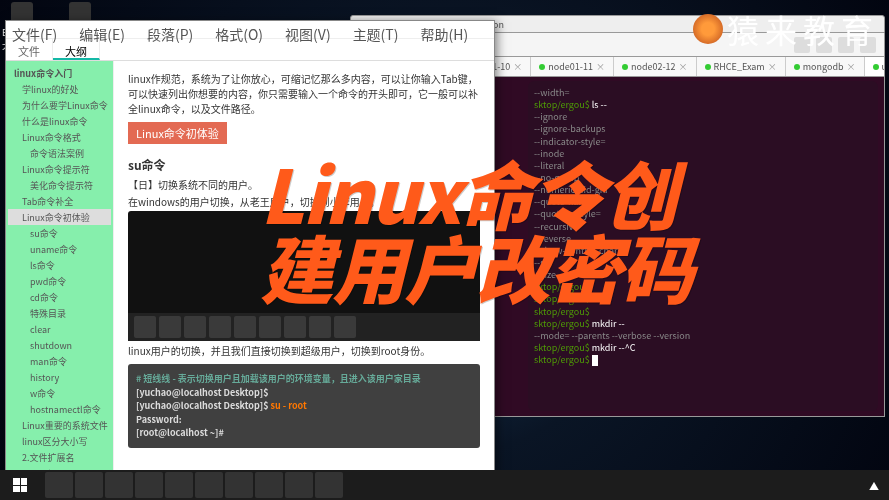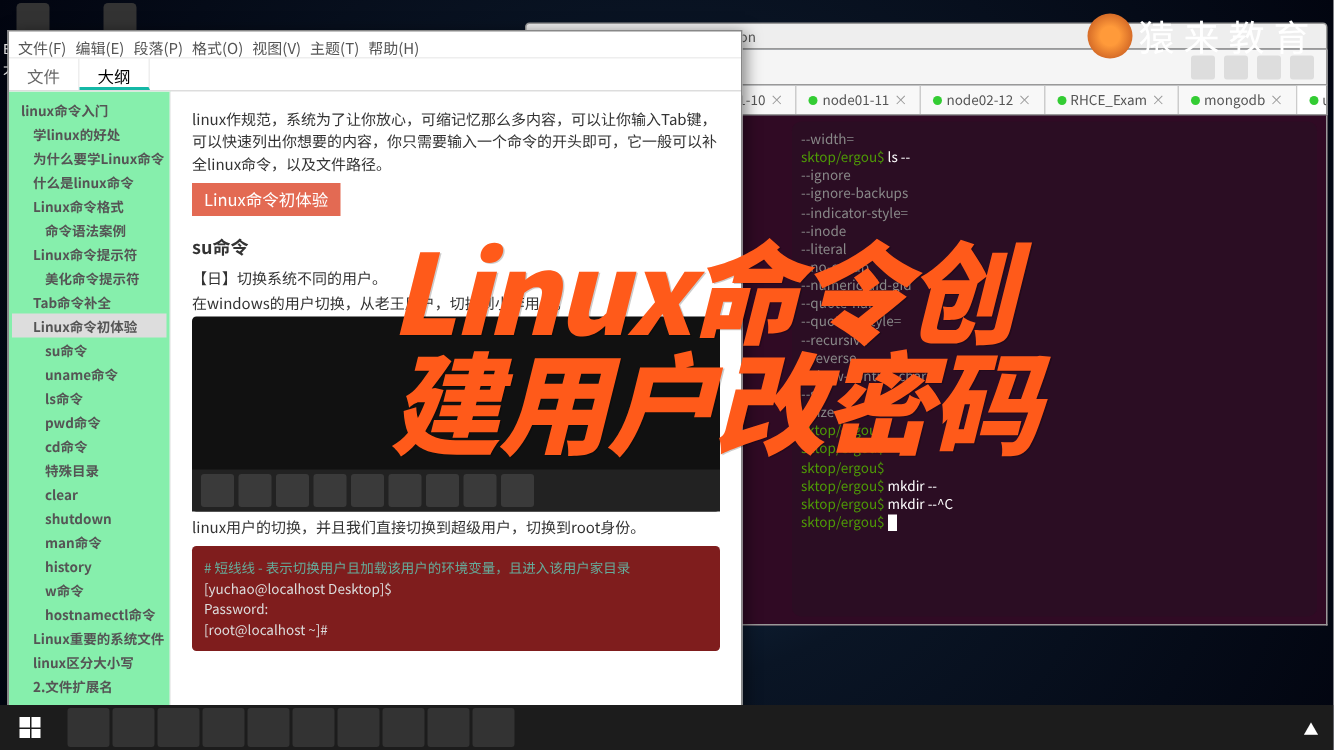--- a/index.html
+++ b/index.html
@@ -14,36 +14,36 @@
 
 
 .desktop-icons { position: absolute; top: 2px; left: 2px; display: flex; gap: 18px; color: #fff; font-size: 9px; z-index: 1; }
 .di { display: flex; flex-direction: column; align-items: center; width: 40px; gap: 2px;}
 .di .ic { width: 22px; height: 22px; background: #333; border-radius: 3px; }
 
 
 .typora { position: absolute; top: 20px; left: 5px; width: 490px; height: 470px; background: #fff; border: 1px solid #888; display: flex; flex-direction: column; z-index: 5; box-shadow: 2px 2px 10px rgba(0,0,0,.5);}
 .ty-titlebar { height: 22px; background: #fff; display: flex; align-items: center; font-size: 10px; color: #555; border-bottom: 1px solid #ddd; padding: 0 4px; }
 .ty-titlebar .wc { margin-left: auto; display: flex; gap: 8px; font-size: 11px; color: #666;}
-.ty-menubar { height: 18px; display: flex; gap: 6px; font-size: 10px; color: #555; padding: 3px 6px; border-bottom: 1px solid #eee;}
+.ty-menubar { height: 18px; display: flex; gap: 22px; font-size: 14px; color: #555; padding: 3px 6px; border-bottom: 1px solid #eee;}
 .ty-tabs { display: flex; height: 22px; border-bottom: 1px solid #ddd; }
 .ty-tab { padding: 4px 12px; font-size: 11px; color: #666; border-right: 1px solid #eee;}
 .ty-tab.active { color: #000; border-bottom: 2px solid #14b8a6;}
 .ty-body { flex: 1; display: flex; overflow: hidden;}
 .ty-sidebar { width: 108px; background: #86efac; border-right: 1px solid #eee; overflow-y: auto; font-size: 9px; color: #555; padding: 4px 2px; }
-.ty-sidebar .item { padding: 1.5px 4px; white-space: nowrap; overflow: hidden; font-weight: bold;}
+.ty-sidebar .item { padding: 1.5px 4px; white-space: nowrap; overflow: hidden;}
 .ty-sidebar .l1 { padding-left: 6px; font-weight: bold;}
 .ty-sidebar .l2 { padding-left: 14px;}
 .ty-sidebar .l3 { padding-left: 22px;}
 .ty-sidebar .hl { background: #ddd; }
 .ty-content { flex: 1; overflow-y: auto; padding: 8px 14px; font-size: 10px; color: #333; }
 .ty-content p { margin: 2px 0; line-height: 1.5;}
 .ty-content h3 { display: inline-block; background: #e36a53; color: #fff; padding: 3px 8px; font-size: 11px; margin: 4px 0; font-weight: normal;}
 .ty-content h4 { font-size: 12px; margin: 8px 0 4px; font-weight: bold;}
-.code-block { background: #7f1d1d; color: #dcdcdc; padding: 8px; font-family: monospace; font-size: 9px; border-radius: 3px; margin: 6px 0; line-height: 1.5;}
+.code-block { background: #404040; color: #dcdcdc; padding: 8px; font-family: monospace; font-size: 9px; border-radius: 3px; margin: 6px 0; line-height: 1.5; font-weight: bold;}
 .code-block .cm { color: #6a9; }
 .code-block .kw { color: #f70; }
 .term-img { width: 100%; height: 130px; background: #111; border-radius: 3px; display: flex; align-items: flex-end; }
 .term-taskbar { height: 28px; width: 100%; background: #222; display: flex; align-items: center; padding: 0 6px; gap: 3px;}
 .term-taskbar .sq { width: 22px; height: 22px; background: #3a3a3a; border-radius: 2px;}
 
 
 .vmware { position: absolute; top: 15px; left: 350px; width: 535px; height: 420px; z-index: 3; }
 .vm-titlebar { height: 18px; background: #eee; font-size: 9px; display: flex; align-items: center; padding: 0 6px; color: #555; border: 1px solid #999; border-top-left-radius: 3px; border-top-right-radius: 3px;}
 .vm-toolbar { height: 24px; background: #f5f5f5; display: flex; align-items: center; padding: 0 8px; gap: 6px; font-size: 9px; color: #555; border: 1px solid #999; border-top: none;}
@@ -56,21 +56,21 @@
 
 
 .ubuntu-term { position: absolute; top: 4px; right: 6px; width: 350px; height: 330px; background: rgba(43,14,36,0.95); font-family: monospace; font-size: 9px; color: #ddd; padding: 6px; border-radius: 6px; line-height: 1.35; overflow: hidden;}
 .ubuntu-term .prompt { color: #4e9a06; }
 .ubuntu-term .cmd { color: #fff; }
 .ubuntu-term .opt { color: #888; }
 .ubuntu-term .cursor { display: inline-block; width: 6px; height: 11px; background: #fff; vertical-align: text-bottom;}
 
 
 .headline { position: absolute; top: 155px; left: 260px; font-size: 74px; font-weight: 900; color: #ff5a1a; line-height: 1.0; z-index: 50; font-style: italic; text-shadow: 1px 1px 0 rgba(0,0,0,0.2); letter-spacing: -2px;}
-.brand { position: absolute; top: 6px; right: 10px; font-size: 24px; color: #fff; z-index: 60; letter-spacing: 6px; font-weight: 300; display: flex; align-items: center; gap: 4px;}
+.brand { position: absolute; top: 6px; right: 10px; font-size: 32px; color: #fff; z-index: 60; letter-spacing: 6px; font-weight: 300; display: flex; align-items: center; gap: 4px;}
 .brand .logo { width: 30px; height: 30px; border-radius: 50%; background: radial-gradient(circle, #ff9a3a 30%, #b84a1a 100%); position: relative;}
 .brand .o { font-weight: 400; }
 
 
 .dock-row { position: absolute; bottom: 2px; left: 45px; display: flex; gap: 2px; z-index: 101;}
 .dock-row .dic { width: 28px; height: 26px; background: #333; border-radius: 2px;}
 
 
 ::-webkit-scrollbar { width: 6px; }
 ::-webkit-scrollbar-thumb { background: #ccc; }
@@ -148,20 +148,21 @@
             <div class="sq"></div>
             <div class="sq"></div>
             <div class="sq"></div>
             <div class="sq"></div>
         </div>
       </div>
       <p>linux用户的切换，并且我们直接切换到超级用户，切换到root身份。</p>
       <div class="code-block">
         <div class="cm"># 短线线 -    表示切换用户且加载该用户的环境变量，且进入该用户家目录</div>
         <div><span>[yuchao@localhost Desktop]$</span></div>
+        <div><span>[yuchao@localhost Desktop]$ </span><span class="kw">su - root</span></div>
         <div>Password:</div>
         <div>[root@localhost ~]#</div>
       </div>
       
       
       
     </div>
   </div>
 </div>
 
@@ -230,20 +231,21 @@
         <div><span class="opt">  --quoting-style=</span></div>
         <div><span class="opt">  --recursive</span></div>
         <div><span class="opt">  --reverse</span></div>
         <div><span class="opt">  --show-control-chars</span></div>
         <div><span class="opt">  --si</span></div>
         <div><span class="opt">  --size</span></div>
         <div><span class="prompt">sktop/ergou$</span><span class="cmd"></span></div>
         <div><span class="prompt">sktop/ergou$</span><span class="cmd"></span></div>
         <div><span class="prompt">sktop/ergou$</span><span class="cmd"></span></div>
         <div><span class="prompt">sktop/ergou$</span><span class="cmd"> mkdir --</span></div>
+        <div><span class="opt">  --mode=     --parents   --verbose   --version</span></div>
         <div><span class="prompt">sktop/ergou$</span><span class="cmd"> mkdir --^C</span></div>
         <div><span class="prompt">sktop/ergou$</span><span class="cmd"> </span><span class="cursor"></span></div>
       </div>
   </div>
 </div>
 
 <div class="headline">
   <div>Linux命令创</div>
   <div>建用户改密码</div>
 </div>

